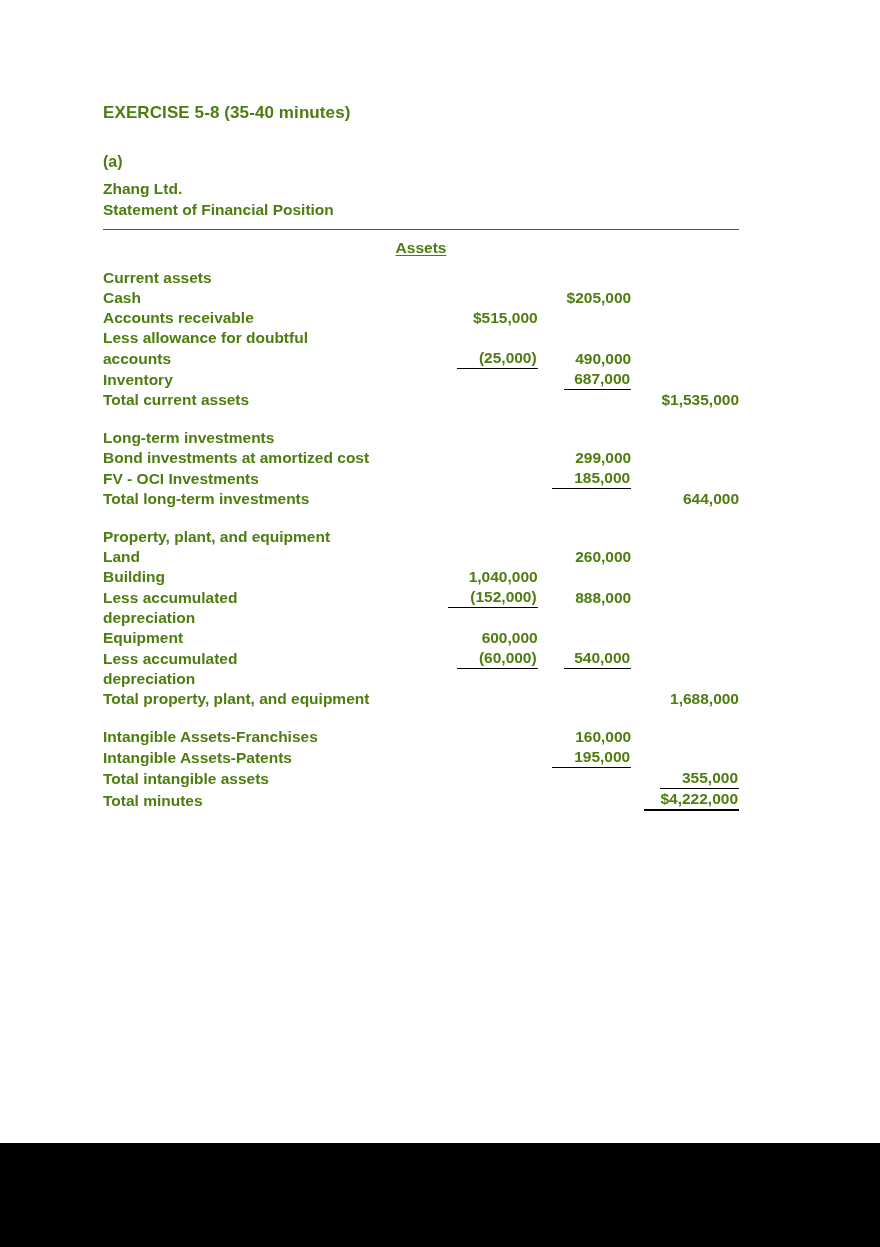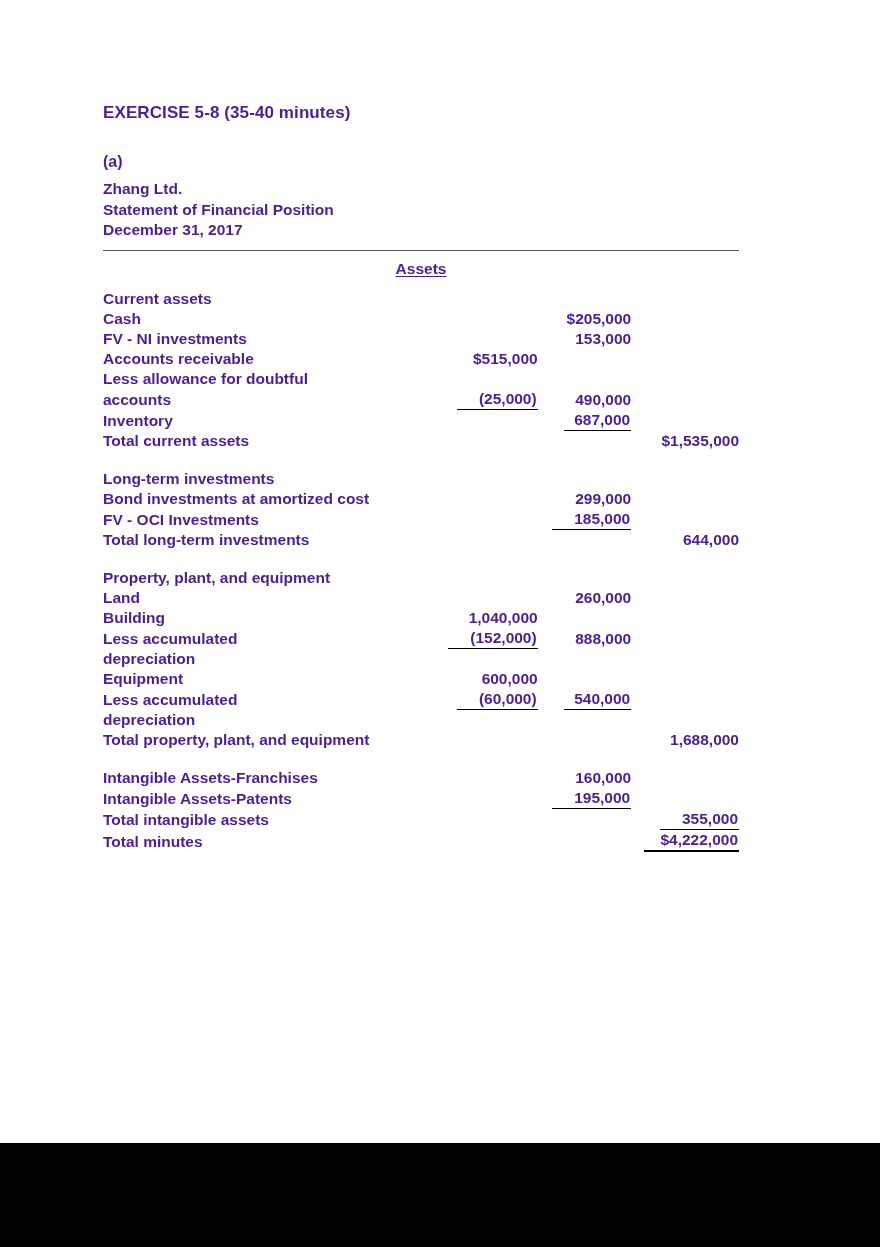--- a/index.html
+++ b/index.html
@@ -6,21 +6,21 @@
     margin: 0;
     padding: 0;
     background: #ffffff;
   }
   .page {
     position: relative;
     width: 880px;
     height: 1247px;
     background: #ffffff;
     font-family: "Liberation Sans", sans-serif;
-    color: #4c1d95;
+    color: #4d7c0f;
     overflow: hidden;
   }
   .bottom-bar {
     position: absolute;
     left: 0;
     top: 1143px;
     width: 880px;
     height: 104px;
     background: #000000;
   }
@@ -117,21 +117,20 @@
 
   <div class="content">
 
     <div class="exercise-title">EXERCISE 5-8 (35-40 minutes)</div>
 
     <div class="part-label">(a)</div>
 
     <div class="stmt-header">
       <div>Zhang Ltd.</div>
       <div>Statement of Financial Position</div>
-      <div>December 31, 2017</div>
     </div>
 
     <div class="hrule"></div>
 
     <div class="assets-heading">
       <span class="u">Assets</span>
     </div>
 
     <table class="stmt">
       <tbody>
@@ -143,26 +142,20 @@
           <td class="c3"></td>
         </tr>
 
         <tr>
           <td class="label lvl1">Cash</td>
           <td class="c1"></td>
           <td class="c2">$205,000</td>
           <td class="c3"></td>
         </tr>
 
-        <tr>
-          <td class="label lvl1">FV - NI investments</td>
-          <td class="c1"></td>
-          <td class="c2">153,000</td>
-          <td class="c3"></td>
-        </tr>
 
         <tr>
           <td class="label lvl1">Accounts receivable</td>
           <td class="c1">$515,000</td>
           <td class="c2"></td>
           <td class="c3"></td>
         </tr>
 
         <tr>
           <td class="label lvl2">Less allowance for doubtful</td>

